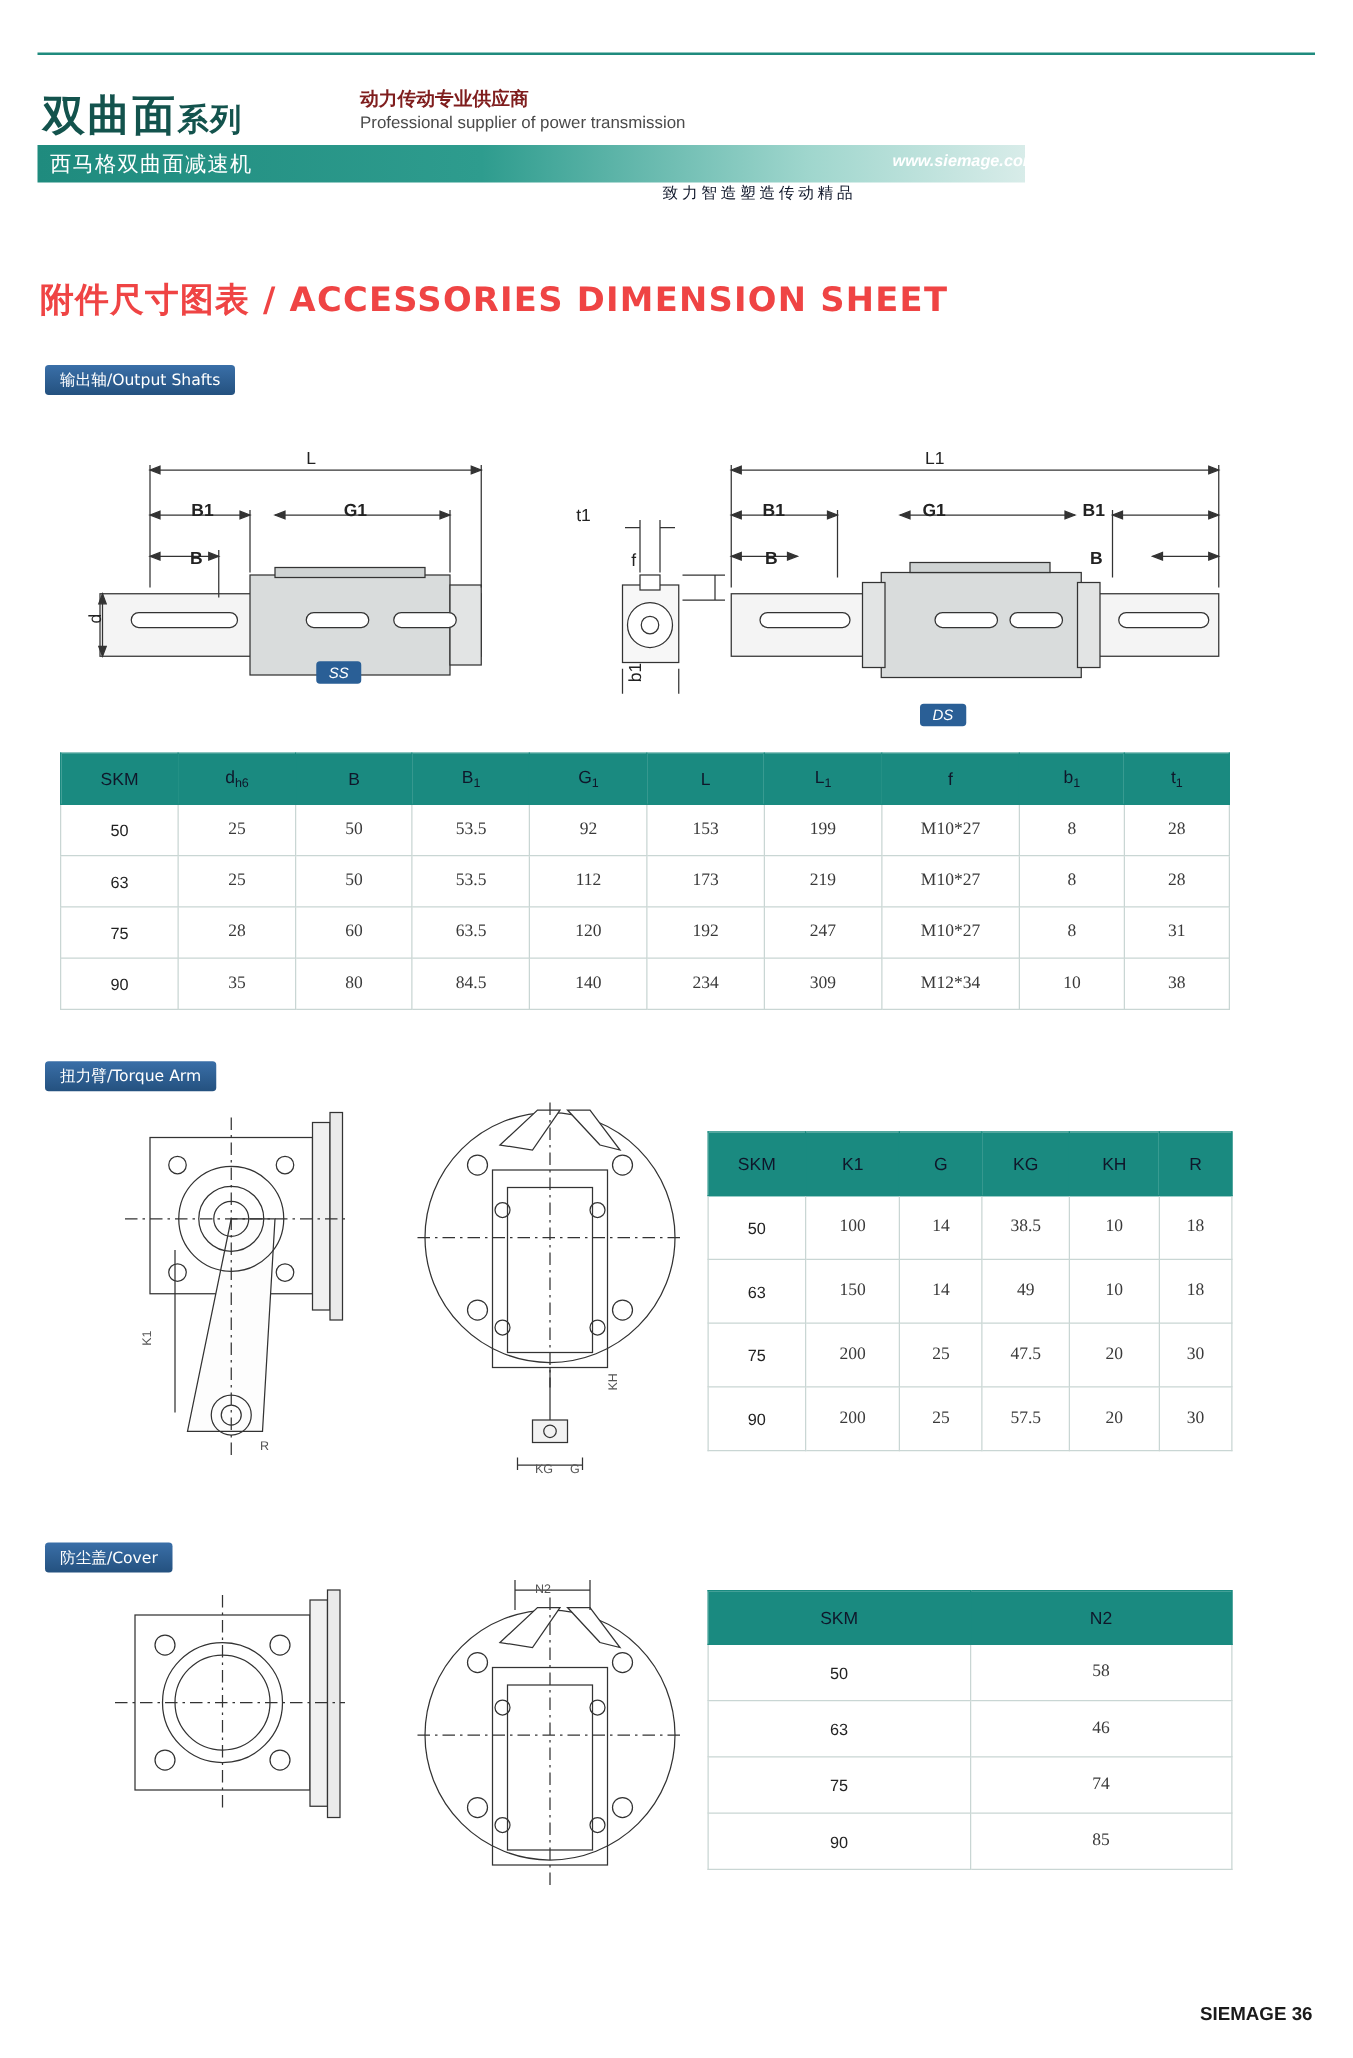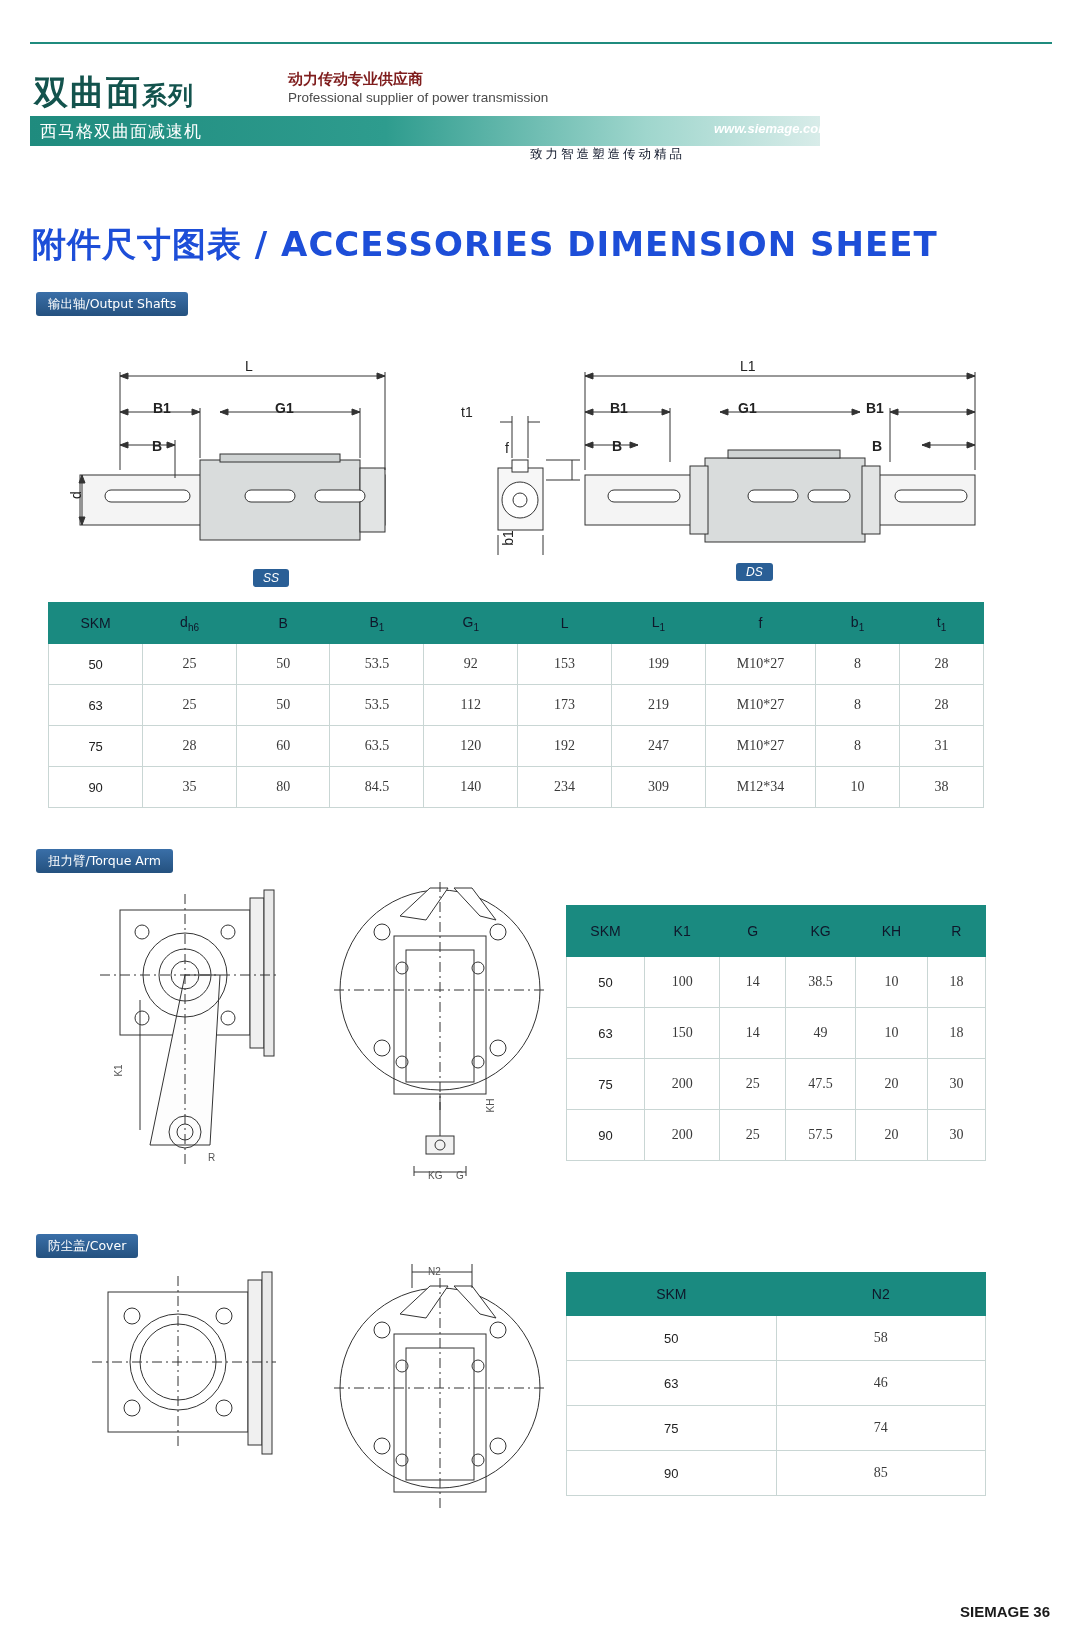--- a/index.html
+++ b/index.html
@@ -58,21 +58,21 @@
   .logo .cn{
     position:absolute;left:92px;top:44px;font-size:21px;font-weight:bold;color:#1f8b7e;letter-spacing:2px;
     font-family:"DejaVu Sans", sans-serif;
   }
   .logo .swoosh{
     position:absolute;left:46px;top:40px;width:150px;height:26px;
     border-top:3px solid #1f8b7e;border-radius:50%/100% 100% 0 0;
   }
   
   .page-title{
-    position:absolute;left:32px;top:222px;font-size:34px;font-weight:bold;color:#1d4ed8;letter-spacing:1px;
+    position:absolute;left:32px;top:222px;font-size:27px;font-weight:bold;color:#ef4444;letter-spacing:1px;
     font-family:"DejaVu Sans", sans-serif;
     text-align:right;
   }
   
   .tag{
     position:absolute;height:24px;line-height:24px;padding:0 12px;
     background:linear-gradient(180deg,#3a6fa8 0%, #24517f 100%);
     color:#ffffff;font-size:12.5px;border-radius:3px;white-space:nowrap;
     font-family:"DejaVu Sans", sans-serif;
   }
@@ -227,21 +227,21 @@
 <div class="lbl" style="left:461px;top:404px;">t1</div>
 <div class="lbl" style="left:505px;top:440px;">f</div>
 <div class="lbl" style="left:500px;top:530px;transform:rotate(-90deg);">b1</div>
 <div class="lbl" style="left:740px;top:358px;">L1</div>
 <div class="lbl" style="left:610px;top:400px;font-weight:bold;">B1</div>
 <div class="lbl" style="left:738px;top:400px;font-weight:bold;">G1</div>
 <div class="lbl" style="left:866px;top:400px;font-weight:bold;">B1</div>
 <div class="lbl" style="left:612px;top:438px;font-weight:bold;">B</div>
 <div class="lbl" style="left:872px;top:438px;font-weight:bold;">B</div>
 
-<div class="badge" style="left:253px;top:569px;">SS</div>
+<div class="badge" style="left:253px;top:529px;">SS</div>
 <div class="badge" style="left:736px;top:563px;">DS</div>
 
 <table class="tbl" id="shaft-table">
   <thead>
     <tr>
       <th style="width:94px"><span>SKM</span></th>
       <th style="width:94px"><span>d</span><span class="sub">h6</span></th>
       <th style="width:94px"><span>B</span></th>
       <th style="width:94px"><span>B</span><span class="sub">1</span></th>
       <th style="width:94px"><span>G</span><span class="sub">1</span></th>

